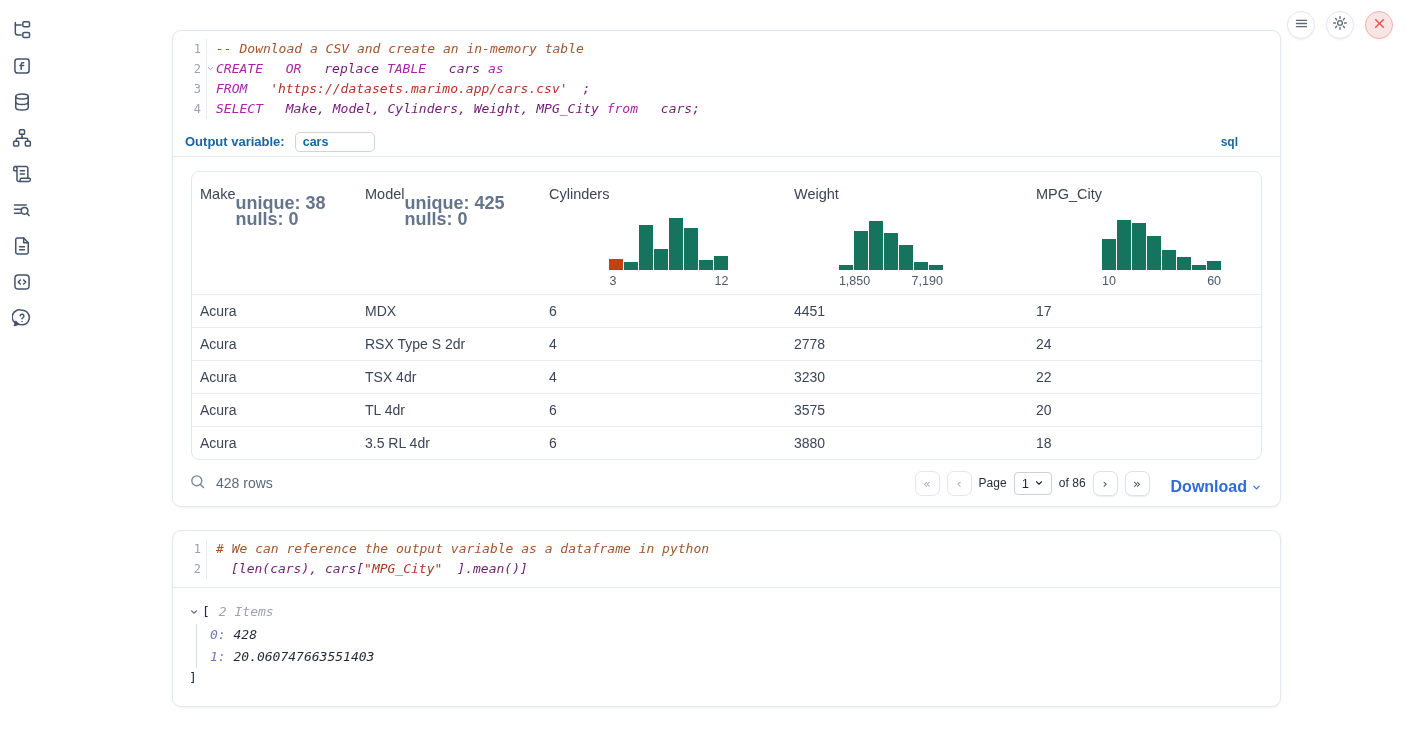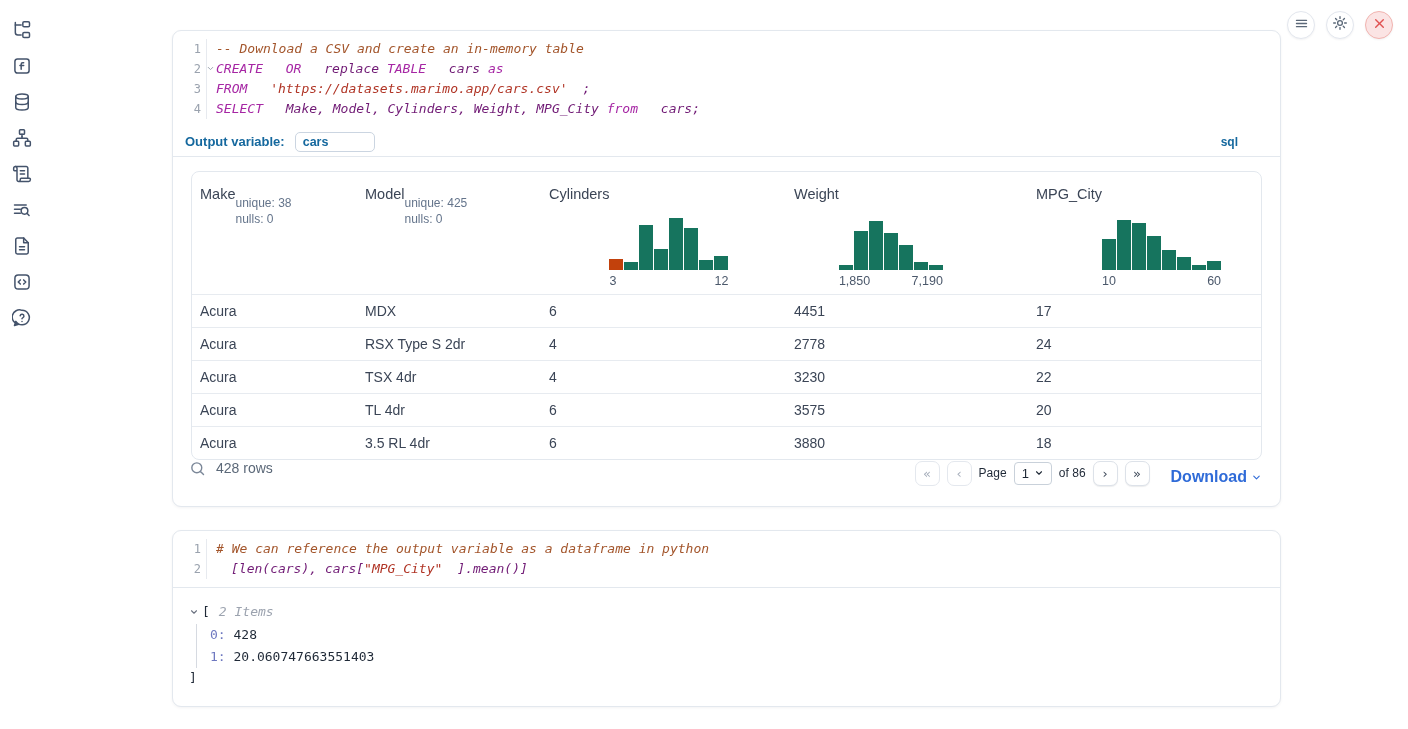--- a/index.html
+++ b/index.html
@@ -36,45 +36,45 @@
   .outvar-label { font-size:13px; font-weight:bold; color:#15689e; }
   .outvar-input { margin-left:10px; width:80px; height:20px; border:1px solid #cbd5e1; border-radius:5px; padding:0 7px; font-size:12.5px; font-weight:bold; color:#15689e; font-family:"Liberation Sans",sans-serif; outline:none; }
   .lang-badge { margin-left:auto; font-size:12px; font-weight:bold; color:#15689e; margin-right:30px; }
 
   
   .table-box { margin:14px 18px 0 18px; border:1px solid #e3e8ee; border-radius:8px; overflow:hidden; }
   .thead { display:flex; height:122px; padding-top:14px; }
   .col { padding:0 8px; display:flex; flex-direction:row; }
   .c0 { width:165px; } .c1 { width:184px; } .c2 { width:245px; } .c3 { width:242px; } .c4 { flex:1; }
   .col-name { font-size:14.5px; color:#3b4556; }
-  .col-stats { margin-top:9px; font-size:12px; color:#64748b; line-height:16px; }
+  .col-stats { margin-top:9px; font-size:18px; color:#64748b; line-height:16px;font-weight:bold; }
   .hist-wrap { margin-top:auto; padding-bottom:6px; }
   .hist-bars { display:flex; align-items:flex-end; gap:1px; height:52px; cursor:pointer; }
   .hist-bar { width:14px; background:#16745e; }
   .hist-bar.hl { background:#c2410c; }
   .hist-axis { display:flex; justify-content:space-between; font-size:12.5px; color:#4b586b; margin-top:4px; }
   .trow { display:flex; align-items:center; height:33px; border-top:1px solid #e7ebf0; font-size:14px; color:#3b4556; }
   .trow .cell-txt { padding:0 8px; }
 
   
-  .table-footer { display:flex; align-items:flex-start; height:46px; padding:0 18px 0 16px; }
+  .table-footer { display:flex; align-items:center; height:46px; padding:0 18px 0 16px; }
   .rows-label { margin-left:10px; font-size:14px; color:#5b6878; }
   .pager { margin-left:auto; display:flex; align-items:center; gap:7px; }
   .pg-btn { width:25px; height:25px; border-radius:7px; border:1px solid #dde2e9; background:#fff; display:flex; align-items:center; justify-content:center; font-size:13px; color:#3f4a5a; box-shadow:0 1px 1px rgba(15,23,42,.08); cursor:pointer; font-family:"DejaVu Sans",sans-serif; }
   .pg-btn.disabled { color:#a6aebb; box-shadow:none; border-color:#e4e8ee; cursor:default; }
   .pg-text { font-size:12px; color:#1f2937; }
   .pselect { display:flex; align-items:center; gap:5px; height:23px; border:1px solid #c9d1da; border-radius:4px; padding:0 7px; font-size:13px; color:#1f2937; cursor:pointer; }
   .download { display:flex; align-items:center; gap:4px; margin-left:14px; font-size:16px; color:#2f6bd8; font-weight:bold; cursor:pointer;margin-top:8px; }
 
   
   .divider { border-top:1px solid #e3e8ee; }
   .tree { padding:14px 16px 18px 16px; font-family:"DejaVu Sans Mono", monospace; font-size:13px; color:#1f2937; }
   .tree-head { display:flex; align-items:center; gap:3px; line-height:20px; }
   .tree-items-label { color:#9ca3af; font-style:italic; margin-left:6px; }
-  .tree-children { margin-left:7px; border-left:1px solid #d6dae1; padding-left:13px; margin-top:2px; }
+  .tree-children { margin-left:7px; border-left:1px solid #d6dae1; padding-left:13px; margin-top:2px;font-style:italic; }
   .tree-entry { line-height:22px; }
   .tree-entry .idx { color:#6e78c0; }
   .tree-close { line-height:20px; }
 
   .chev svg { display:block; }
 </style>
 </head>
 <body>
 
 <div class="sidebar">

